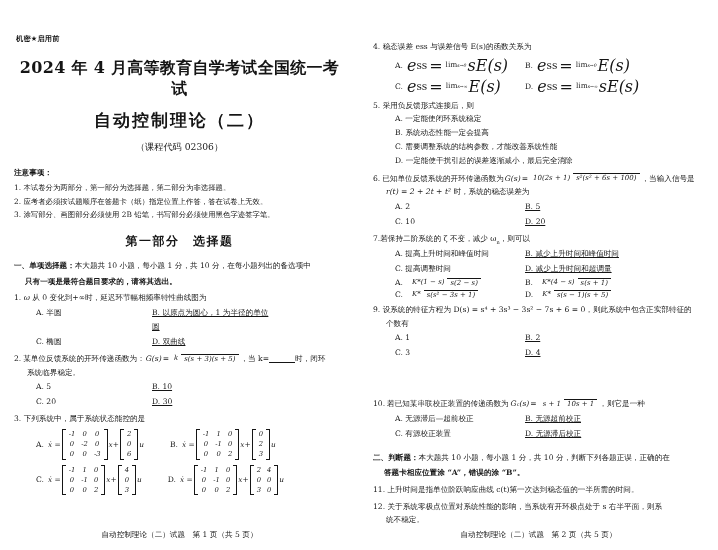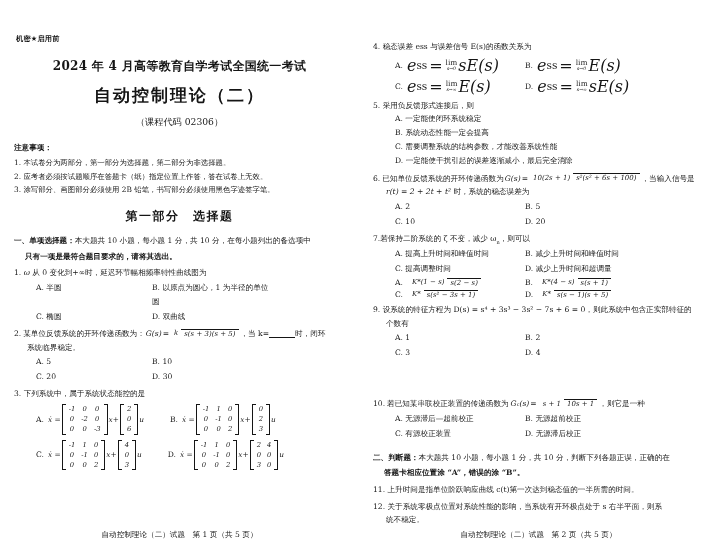--- a/index.html
+++ b/index.html
@@ -21,21 +21,21 @@
     padding:26px 14px 0 14px;
   }
   #leftcol{left:0;width:359px;}
   #rightcol{left:359px;width:359px;}
   .secret{
     font-size:7.2px;font-weight:bold;letter-spacing:.2px;
     font-family:"DejaVu Sans","Liberation Sans",sans-serif;
     margin:0 0 14px 2px;
   }
   .title1{
-    text-align:center;font-size:12px;font-weight:bold;
+    text-align:center;font-size:16px;font-weight:bold;
     letter-spacing:.3px;margin:0 0 9px 0;
   }
   .title2{
     text-align:center;font-size:17px;font-weight:bold;
     letter-spacing:2px;margin:0 0 9px 0;
   }
   .title3{
     text-align:center;font-size:9.2px;margin:0 0 14px 0;
   }
   .notes-head{
@@ -60,37 +60,37 @@
     padding-left:13px;text-indent:-13px;
   }
   .q2{
     font-size:7.6px;line-height:1.8;margin:0 0 0 13px;
   }
   .opts{
     display:flex;margin:1px 0 0 22px;
   }
   .opt{font-size:7.6px;line-height:1.85;}
   .opt-a{width:116px;}
-  .opt-b{width:120px;}
+  .opt-b{width:120px;text-decoration:underline;}
   .opt-wide-a{width:130px;}
   .mathrow{
     display:flex;align-items:center;margin:2px 0 0 22px;
   }
   .lbl{font-size:7.6px;margin-right:4px;}
   
   .it{font-style:italic;}
   .frac{
     display:inline-flex;flex-direction:row;align-items:center;
     vertical-align:middle;margin:0 2px;font-size:7px;
   }
   .frac .num{padding:0 3px 0 3px;line-height:1.25;}
   .frac .den{padding:0 3px 0 3px;line-height:1.3;border-top:1px solid #1a1a1a;}
   sub{font-size:.66em;vertical-align:sub;line-height:0;}
   .lim{
-    display:inline-flex;flex-direction:column;align-items:center;
+    display:inline-flex;flex-direction:row;align-items:center;
     vertical-align:middle;margin:0 1px;
   }
   .lim .lt{font-size:7.4px;line-height:1;}
   .lim .lb{font-size:4.6px;line-height:1.1;font-style:italic;}
   
   .mat{
     display:inline-flex;align-items:stretch;vertical-align:middle;margin:0 1px;
   }
   .brk{width:3px;border-top:1px solid #1a1a1a;border-bottom:1px solid #1a1a1a;}
   .brk.l{border-left:1px solid #1a1a1a;}

